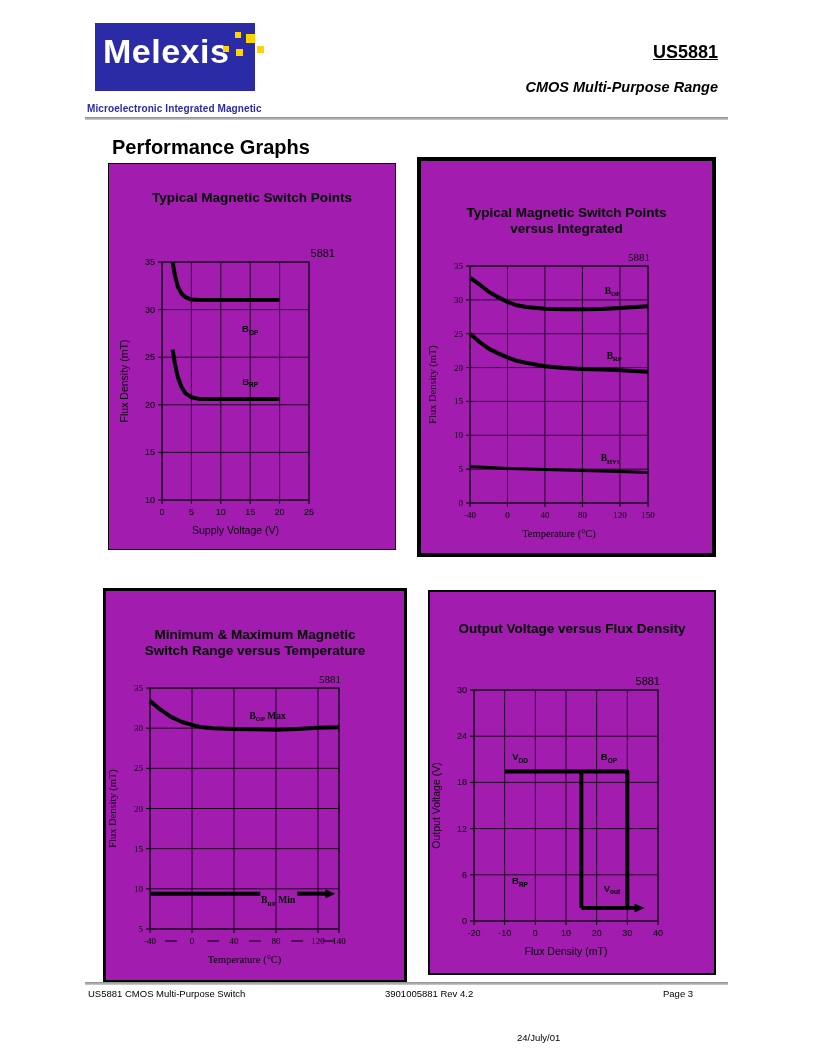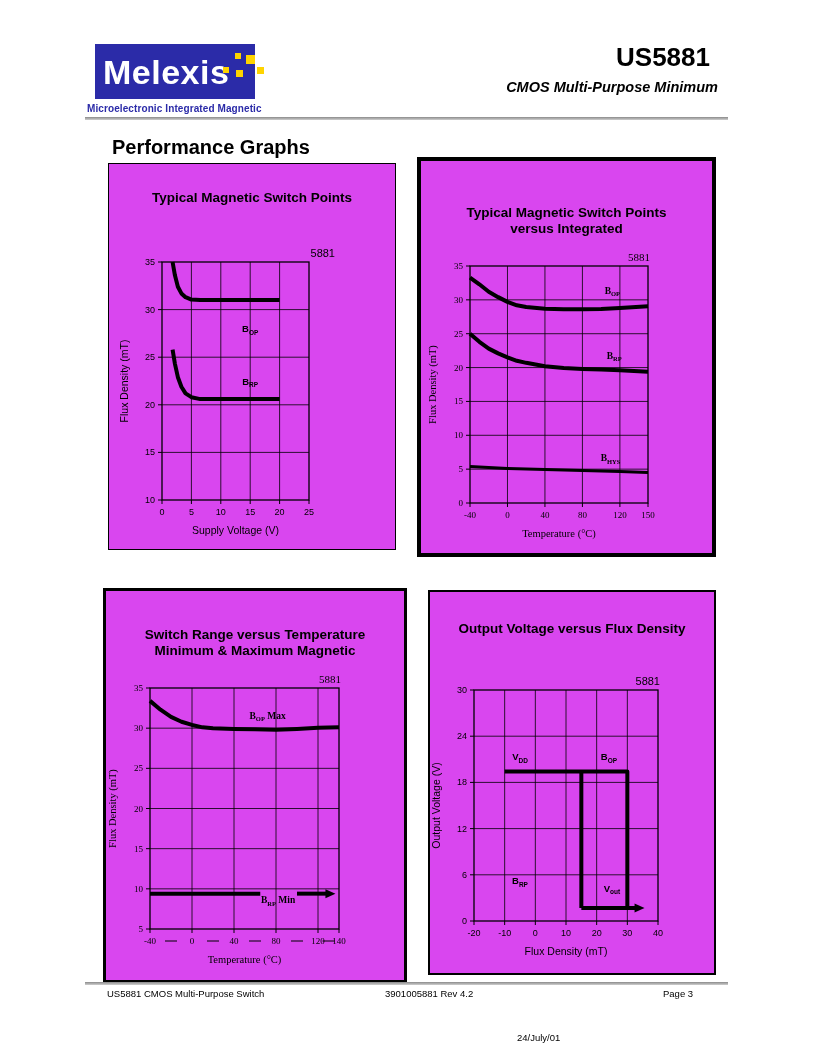--- a/index.html
+++ b/index.html
@@ -1,74 +1,74 @@
 <!DOCTYPE html>
 <html style="--logo-blue: #2b2ba8; --logo-yellow: #ffd400;"><head>
 <meta charset="utf-8">
 <style>
   html,body{margin:0;padding:0;background:#fff;}
   .page{position:relative;width:816px;height:1056px;background:#ffffff;
         font-family:"Liberation Sans",sans-serif;color:#000;overflow:hidden;}
 
   
-  .logo-box{position:absolute;left:95px;top:44px;width:160px;height:55px;background:var(--logo-blue,#2b2ba8);}
+  .logo-box{position:absolute;left:95px;top:23px;width:160px;height:68px;background:var(--logo-blue,#2b2ba8);}
   .logo-word{position:absolute;left:8px;top:9px;font-size:34px;font-weight:bold;color:#fff;
              letter-spacing:0.5px;font-family:"Liberation Sans",sans-serif;}
   .logo-dot{position:absolute;background:var(--logo-yellow,#ffd400);}
   .d1{left:128px;top:23px;width:6px;height:6px;}
   .d2{left:140px;top:9px;width:6px;height:6px;}
   .d3{left:151px;top:11px;width:9px;height:9px;}
   .d4{left:141px;top:26px;width:7px;height:7px;}
   .d5{left:162px;top:23px;width:7px;height:7px;}
   .logo-tagline{position:absolute;left:87px;top:103px;font-size:10px;font-weight:bold;
                 color:var(--logo-blue,#2b2ba8);letter-spacing:0.1px;}
   .header-rule{position:absolute;left:85px;top:117px;width:643px;height:3px;
                background:linear-gradient(#8a8a8a,#cfcfcf);}
-  .product-title{position:absolute;right:106px;top:42px;font-size:26px;font-weight:bold;}
+  .product-title{position:absolute;right:98px;top:42px;font-size:18px;font-weight:bold;text-decoration:underline;}
   .product-subtitle{position:absolute;right:98px;top:79px;font-size:14.5px;font-weight:bold;font-style:italic;}
   .section-title{position:absolute;left:112px;top:136px;font-size:20px;font-weight:bold;}
 
   
-  .chart{position:absolute;background:#d946ef;}
+  .chart{position:absolute;background:#a21caf;}
   #c1{left:108px;top:163px;width:286px;height:385px;border:1px solid #000;}
   #c2{left:417px;top:157px;width:291px;height:392px;border:4px solid #000;}
   #c3{left:103px;top:588px;width:298px;height:389px;border:3px solid #000;}
   #c4{left:428px;top:590px;width:284px;height:381px;border:2px solid #000;}
   .chart-title{text-align:center;font-weight:bold;font-size:13.5px;line-height:16px;}
   #c1 .chart-title{margin-top:26px;}
   #c2 .chart-title{margin-top:44px;}
   #c3 .chart-title{margin-top:36px;}
   #c4 .chart-title{margin-top:29px;}
   .chart svg{position:absolute;left:0;bottom:0;overflow:visible;}
 
   
   .footer-rule{position:absolute;left:85px;top:982px;width:643px;height:3px;
                background:linear-gradient(#8a8a8a,#cfcfcf);}
   .footer-item{position:absolute;top:988px;font-size:9.5px;}
-  .f-left{left:107px;}
+  .f-left{left:88px;}
   .f-doc{left:385px;}
   .f-date{left:517px;margin-top:44px;}
   .f-page{left:663px;text-align:right;}
 </style>
 </head>
 <body>
 
 <div class="page">
 
   <div class="logo-box">
     <span class="logo-word">Melexis</span>
     <span class="logo-dot d1"></span>
     <span class="logo-dot d2"></span>
     <span class="logo-dot d3"></span>
     <span class="logo-dot d4"></span>
     <span class="logo-dot d5"></span>
   </div>
   <div class="logo-tagline">Microelectronic Integrated Magnetic</div>
   <div class="product-title">US5881</div>
-  <div class="product-subtitle">CMOS Multi-Purpose Minimum</div>
+  <div class="product-subtitle">CMOS Multi-Purpose Range</div>
   <div class="header-rule"></div>
 
   <div class="section-title">Performance Graphs</div>
 
   <div class="chart" id="c1">
     <div class="chart-title">
       <div>Typical Magnetic Switch Points</div>
     </div>
     <svg width="284" height="299" viewBox="0 0 284 299">
         <line x1="82.4" y1="12" x2="82.4" y2="250" stroke="#000" stroke-width="0.8"></line>
@@ -166,22 +166,22 @@
         <polyline points="49,77.71428571428571 58.368421052631575,85.84 67.73684210526315,92.61142857142856 77.10526315789474,97.35142857142857 86.47368421052632,101.41428571428573 95.84210526315789,104.80000000000001 105.21052631578948,106.83142857142857 123.94736842105263,110.21714285714286 142.68421052631578,111.91 161.42105263157896,112.92571428571428 180.1578947368421,113.60285714285715 198.89473684210526,114.27999999999999 227,115.63428571428572" fill="none" stroke="#000000" stroke-width="4" stroke-linejoin="round"></polyline>
         <polyline points="49,210.43428571428572 67.73684210526315,211.45 86.47368421052632,212.46571428571426 123.94736842105263,213.48142857142855 161.42105263157896,214.49714285714288 198.89473684210526,215.51285714285717 227,216.52857142857144" fill="none" stroke="#000000" stroke-width="3" stroke-linejoin="round"></polyline>
         <text x="191.4" y="37.76285714285716" text-anchor="middle" font-size="9.5" font-family="&quot;Liberation Serif&quot;, serif" font-weight="bold"><tspan>B</tspan><tspan font-size="6.5" dy="2.5">OP</tspan></text>
         <text x="193.2736842105263" y="102.76857142857142" text-anchor="middle" font-size="9.5" font-family="&quot;Liberation Serif&quot;, serif" font-weight="bold"><tspan>B</tspan><tspan font-size="6.5" dy="2.5">RP</tspan></text>
         <text x="189.5263157894737" y="205.01714285714286" text-anchor="middle" font-size="9.5" font-family="&quot;Liberation Serif&quot;, serif" font-weight="bold"><tspan>B</tspan><tspan font-size="6.5" dy="2.5">HYS</tspan></text>
       </svg>
   </div>
 
   <div class="chart" id="c3">
     <div class="chart-title">
+      <div>Minimum &amp; Maximum Magnetic</div>
       <div>Switch Range versus Temperature</div>
-      <div>Minimum &amp; Maximum Magnetic</div>
     </div>
     <svg width="292" height="304" viewBox="0 0 292 304">
         <line x1="86" y1="12" x2="86" y2="253" stroke="#000" stroke-width="0.8"></line>
         <line x1="128" y1="12" x2="128" y2="253" stroke="#000" stroke-width="0.8"></line>
         <line x1="170" y1="12" x2="170" y2="253" stroke="#000" stroke-width="0.8"></line>
         <line x1="212" y1="12" x2="212" y2="253" stroke="#000" stroke-width="0.8"></line>
         <line x1="44" y1="212.83333333333334" x2="233" y2="212.83333333333334" stroke="#000" stroke-width="0.8"></line>
         <line x1="44" y1="172.66666666666666" x2="233" y2="172.66666666666666" stroke="#000" stroke-width="0.8"></line>
         <line x1="44" y1="132.5" x2="233" y2="132.5" stroke="#000" stroke-width="0.8"></line>
         <line x1="44" y1="92.33333333333333" x2="233" y2="92.33333333333333" stroke="#000" stroke-width="0.8"></line>

